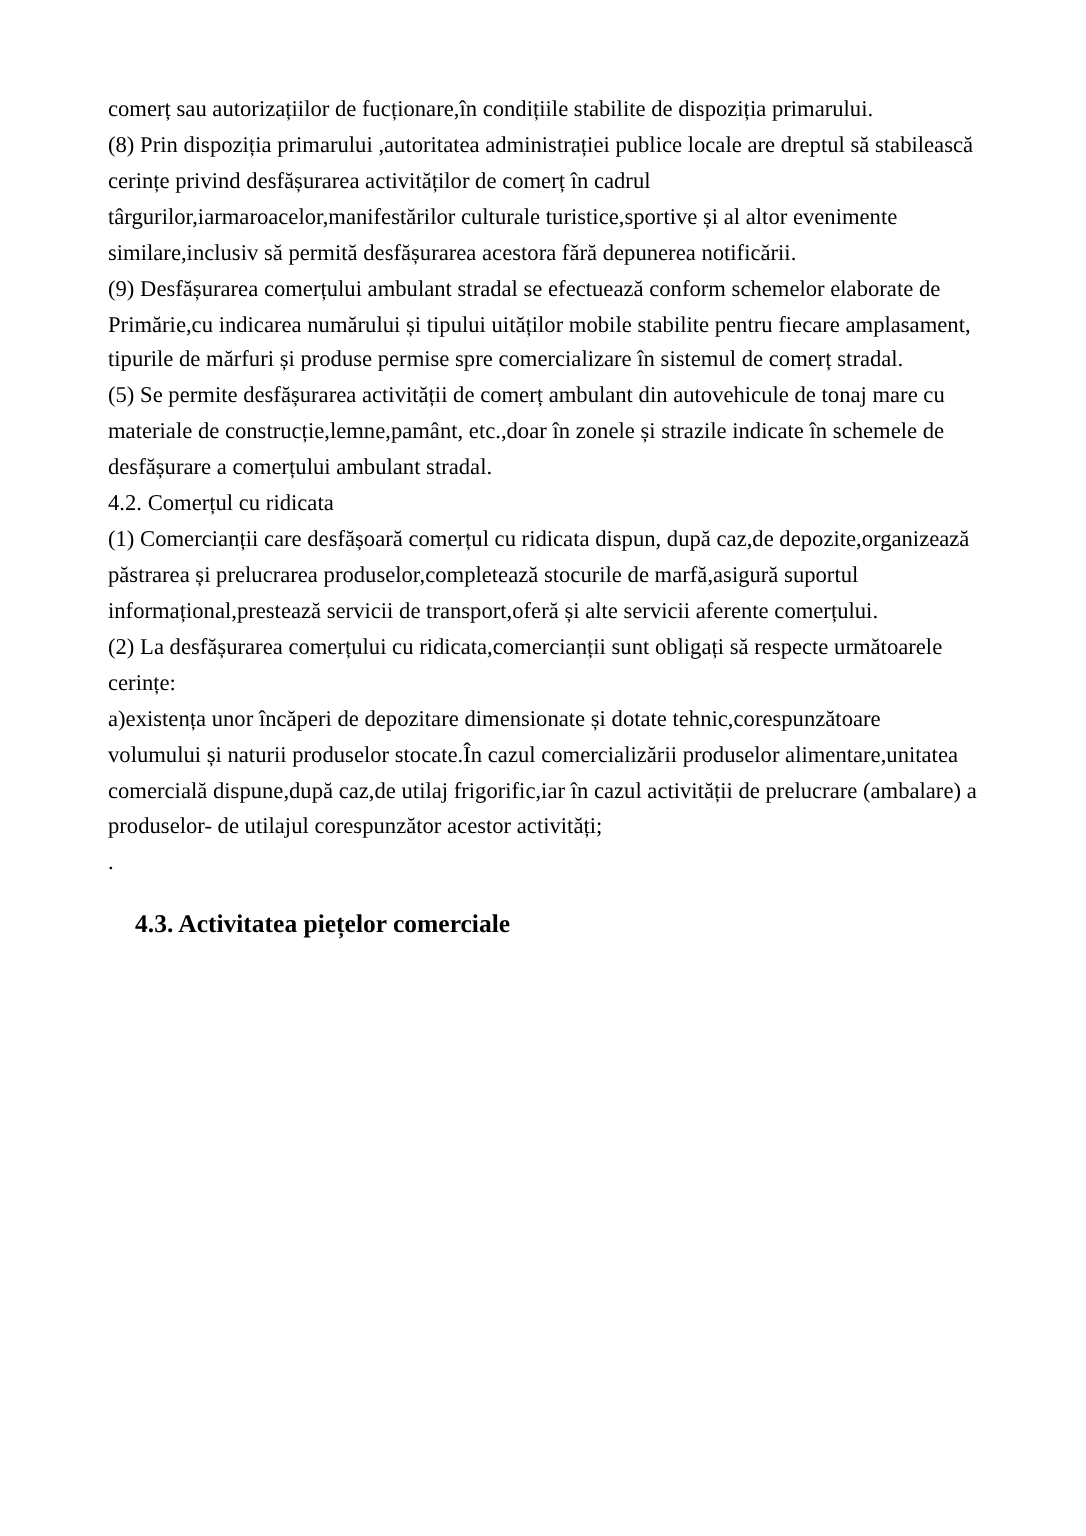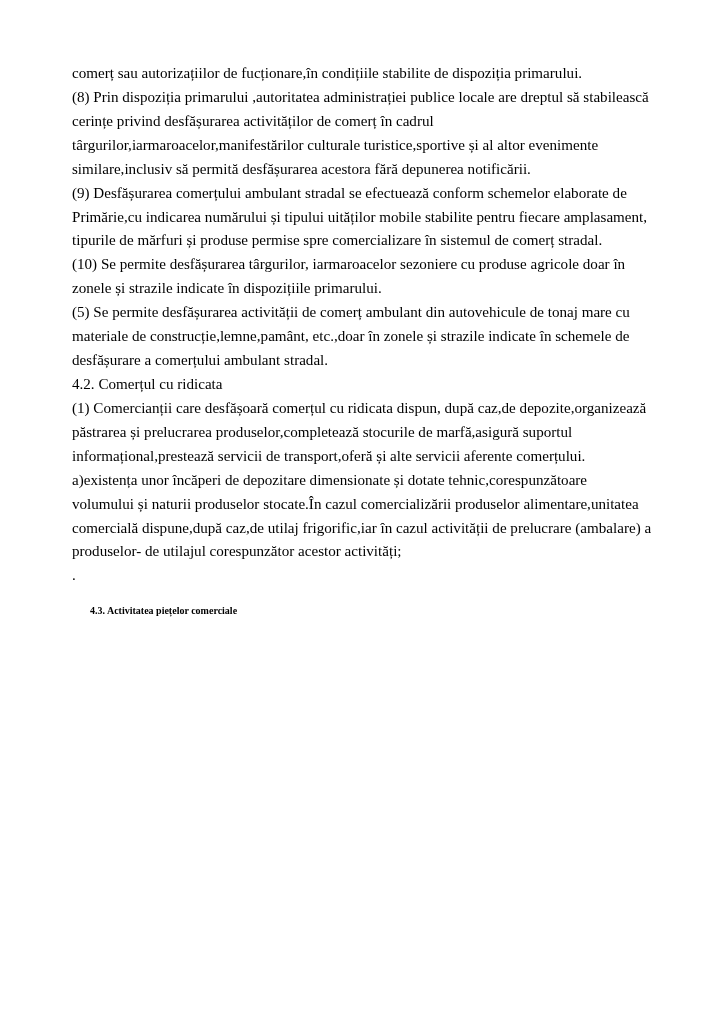--- a/index.html
+++ b/index.html
@@ -30,21 +30,21 @@
     margin: 0;
     padding: 0;
   }
   .para .b {
     font-weight: normal;
   }
   .heading {
     margin: 0;
     padding: 0;
     font-weight: bold;
-    font-size: 10px;
+    font-size: 17px;
     line-height: 1.585;
   }
   .heading-spaced {
     margin-top: 15px;
     padding-left: 18px;
   }
   .dot-line {
     margin: 0;
     padding: 0;
     font-size: 15.1px;
@@ -53,26 +53,26 @@
 </style>
 </head>
 <body>
 
 <div id="page">
   <div class="doc-body">
 
     <p class="para">comerț sau autorizațiilor de fucționare,în condițiile stabilite de dispoziția primarului.</p>
     <p class="para">(8) Prin dispoziția primarului ,autoritatea administrației publice locale are dreptul să stabilească cerințe privind desfășurarea activităților de comerț în cadrul târgurilor,iarmaroacelor,manifestărilor culturale turistice,sportive și al altor evenimente similare,inclusiv să permită desfășurarea acestora fără depunerea notificării.</p>
     <p class="para">(9) Desfășurarea comerțului ambulant stradal se efectuează conform schemelor elaborate de  Primărie,cu indicarea numărului și tipului uităților mobile stabilite pentru fiecare amplasament, tipurile de mărfuri și produse permise spre comercializare în sistemul de comerț stradal.</p>
-    <p class="para"> (10) Se permite desfășurarea târgurilor, iarmaroacelor sezoniere cu produse agricole doar în zonele și strazile indicate în dispozițiile primarului.</p>
     <p class="para">(5) Se permite desfășurarea activității de comerț ambulant din autovehicule de tonaj mare cu materiale de construcție,lemne,pamânt, etc.,doar în zonele și strazile indicate în schemele de desfășurare a comerțului ambulant stradal.</p>
 
     <p class="para"><span>4.2. </span><span class="b">Comerțul cu ridicata</span></p>
 
     <p class="para">(1) Comercianții care desfășoară comerțul cu ridicata dispun, după caz,de depozite,organizează păstrarea și prelucrarea produselor,completează stocurile de marfă,asigură suportul informațional,prestează servicii de transport,oferă și alte servicii aferente comerțului.</p>
+    <p class="para">(2) La desfășurarea comerțului cu ridicata,comercianții sunt obligați să respecte următoarele cerințe:</p>
     <p class="para"> a)existența unor încăperi de depozitare dimensionate și dotate tehnic,corespunzătoare volumului și naturii produselor stocate.În cazul comercializării produselor alimentare,unitatea comercială dispune,după caz,de utilaj frigorific,iar în cazul activității de prelucrare (ambalare) a produselor- de utilajul corespunzător acestor activități;</p>
 
     <p class="dot-line">.</p>
 
     <p class="heading heading-spaced">4.3. Activitatea piețelor comerciale</p>
 
   </div>
 </div>
 
 </body></html>

